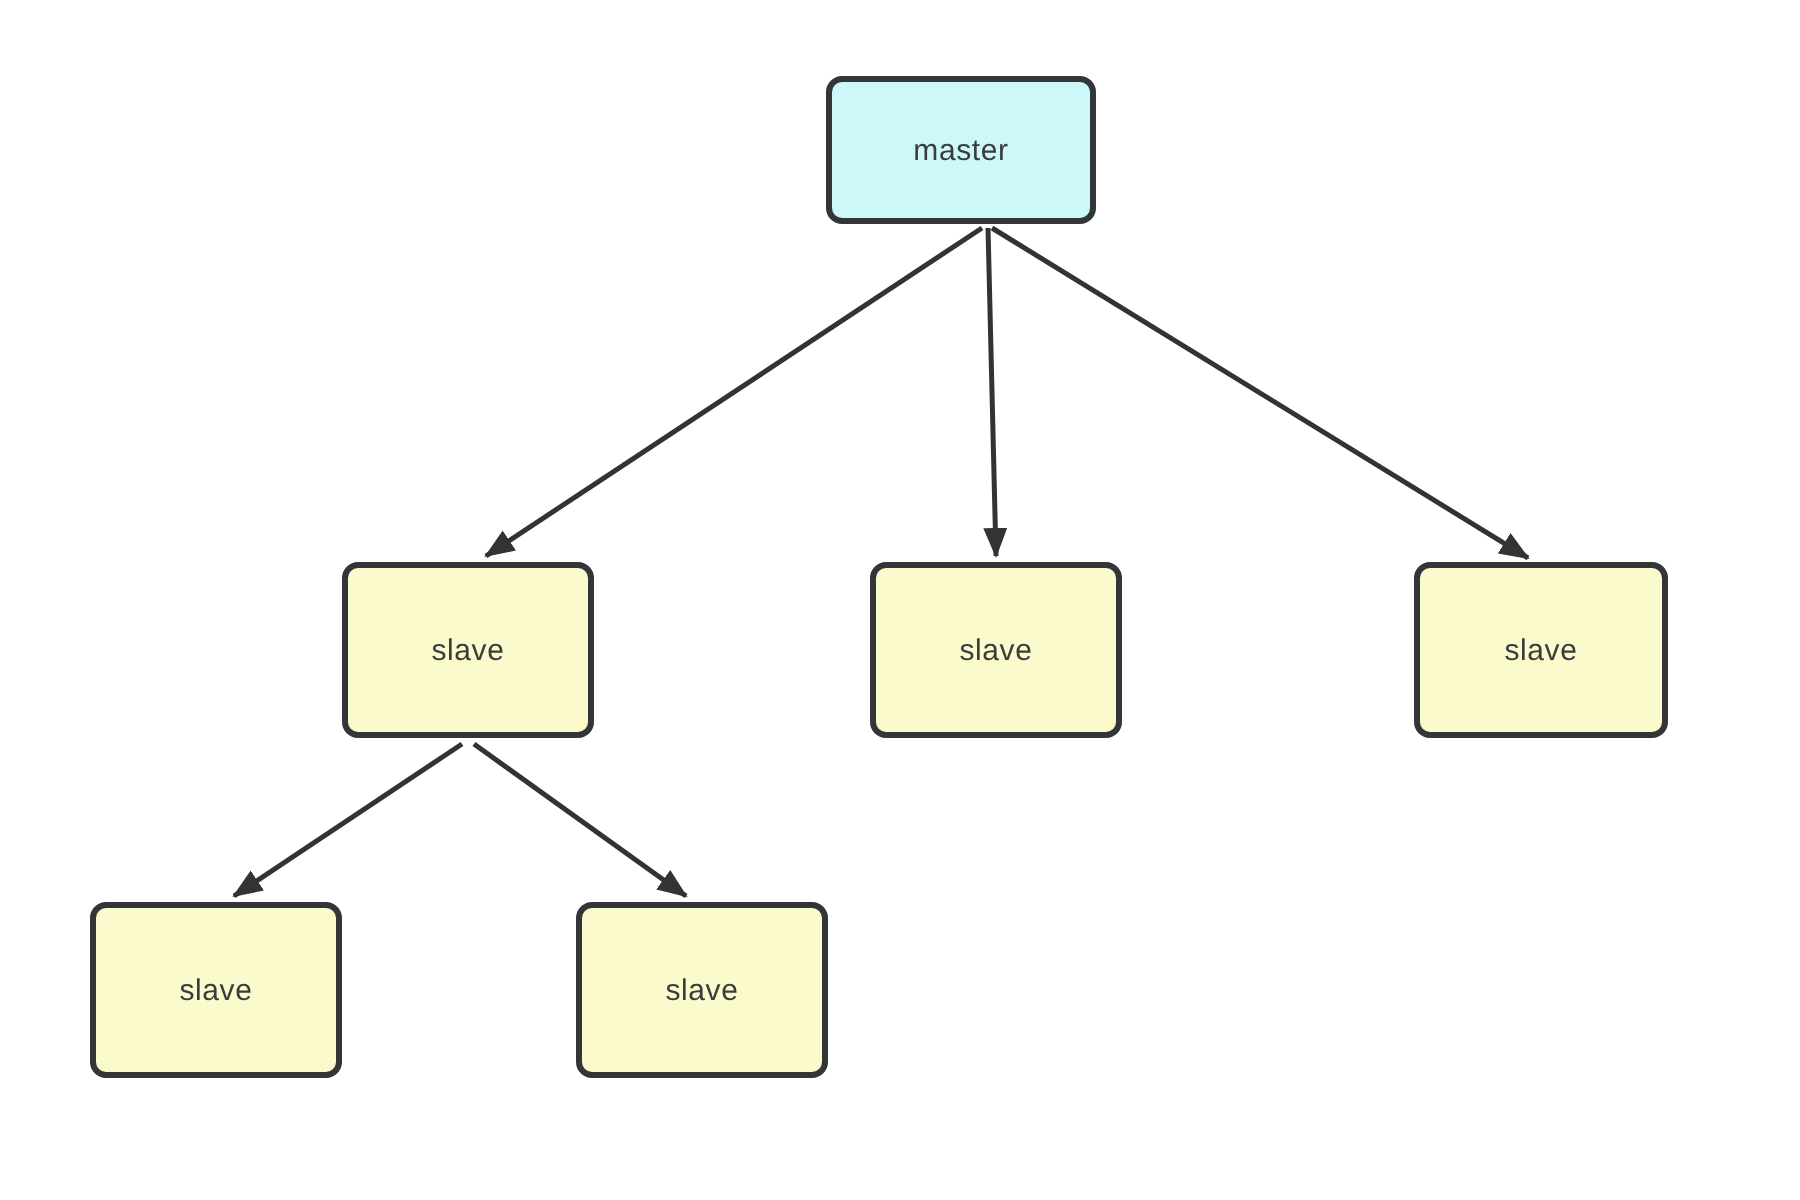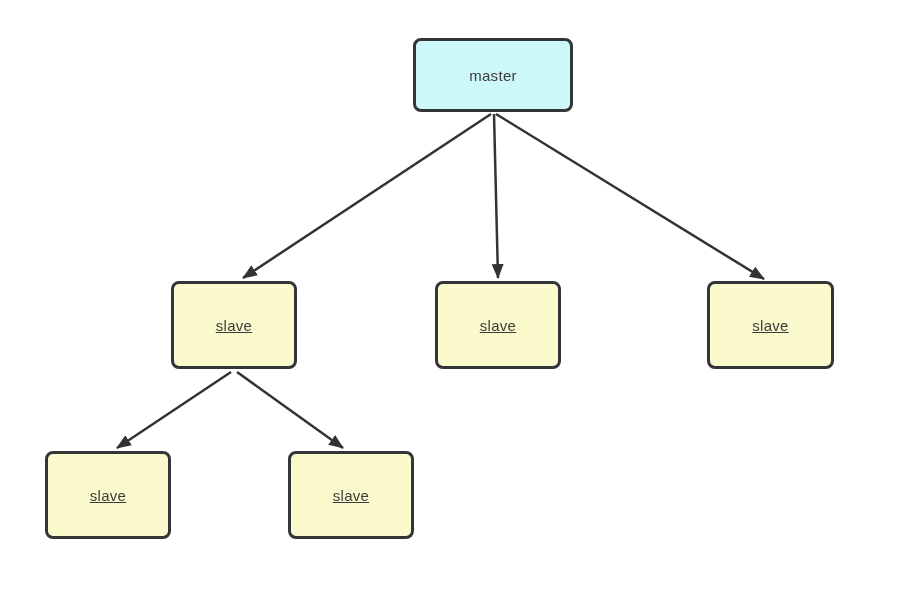--- a/index.html
+++ b/index.html
@@ -29,23 +29,23 @@
     border: 3px solid #333538;
     border-radius: 8px;
     display: flex;
     align-items: center;
     justify-content: center;
     font-size: 15px;
     color: #3C3C3C;
     letter-spacing: 0.3px;
   }
   .node-master { background: #CCF8FA; }
-  .node-slave  { background: #FBFACD; text-decoration: underline; }
+  .node-slave  { background: #FBFACD; }
 
-  #node-master  { left: 413px; top: 38px;  width: 160px; height: 74px; }
+  #node-master  { left: 413px; top: 38px;  width: 135px; height: 74px; }
   #node-slave-1 { left: 171px; top: 281px; width: 126px; height: 88px; }
   #node-slave-2 { left: 435px; top: 281px; width: 126px; height: 88px; }
   #node-slave-3 { left: 707px; top: 281px; width: 127px; height: 88px; }
   #node-slave-1-1 { left: 45px;  top: 451px; width: 126px; height: 88px; }
   #node-slave-1-2 { left: 288px; top: 451px; width: 126px; height: 88px; }
 
   .node-label {
     user-select: none;
   }
 </style>

